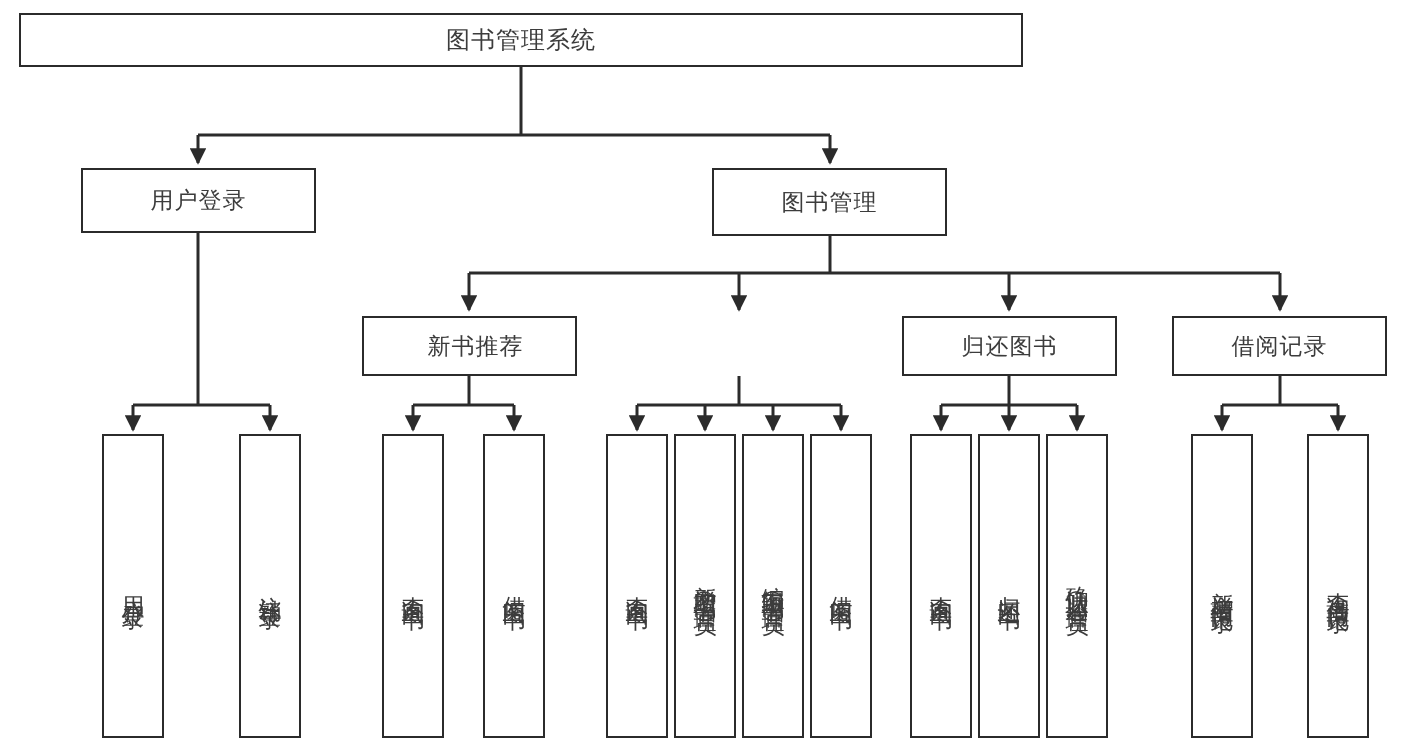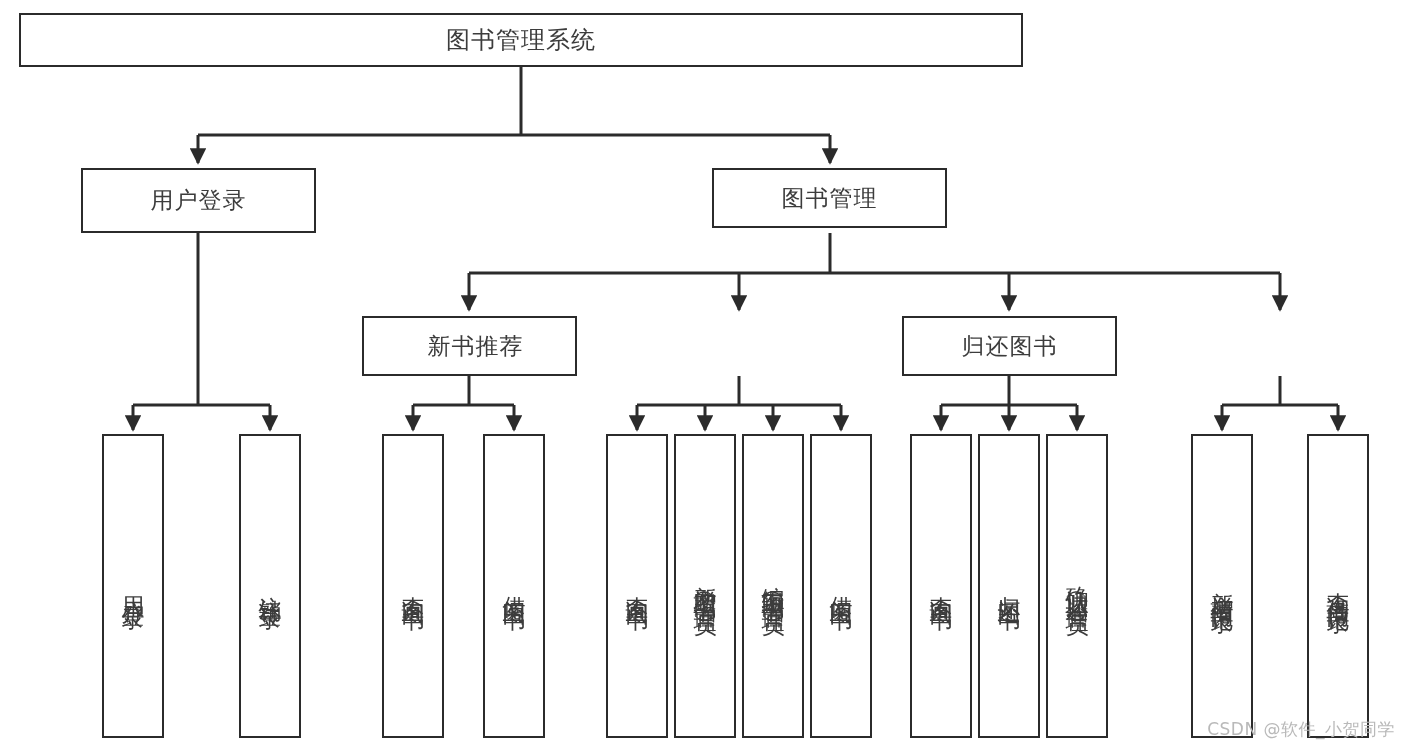--- a/index.html
+++ b/index.html
@@ -123,29 +123,32 @@
     <path d="M 1338 405 L 1338 430" stroke="#2b2b2b" stroke-width="3" fill="none" marker-end="url(#arrow)"></path>
   </svg>
 
   <div class="node root" style="left:19px; top:13px; width:1004px; height:54px;">
     <span>图书管理系统</span>
   </div>
 
   <div class="node level2" style="left:81px; top:168px; width:235px; height:65px;">
     <span>用户登录</span>
   </div>
-  <div class="node level2" style="left:712px; top:168px; width:235px; height:60px;">
+  <div class="node level2" style="left:712px; top:168px; width:235px; height:68px;">
     <span>图书管理</span>
   </div>
 
   <div class="node level3" style="left:362px; top:316px; width:215px; height:60px;padding-left:12px;">
     <span>新书推荐</span>
   </div>
   <div class="node level3" style="left:902px; top:316px; width:215px; height:60px;">
     <span>归还图书</span>
+  </div>
+  <div class="node level3" style="left:1172px; top:316px; width:215px; height:60px;">
+    <span>借阅记录</span>
   </div>
 
   <div class="node leaf" style="left:102px; top:434px; width:62px; height:304px;">
     <span class="vtext">用户登录</span>
   </div>
   <div class="node leaf" style="left:239px; top:434px; width:62px; height:304px;">
     <span class="vtext">注销登录</span>
   </div>
 
   <div class="node leaf" style="left:382px; top:434px; width:62px; height:304px;">
@@ -178,15 +181,14 @@
     <span class="vtext">确认归还（管理员）</span>
   </div>
 
   <div class="node leaf" style="left:1191px; top:434px; width:62px; height:304px;">
     <span class="vtext">新增借阅记录</span>
   </div>
   <div class="node leaf" style="left:1307px; top:434px; width:62px; height:304px;">
     <span class="vtext">查询借阅记录</span>
   </div>
 
-  <div class="watermark">CSDN @软件_小贺同学</div>
 
 </div>
 
 </body></html>

